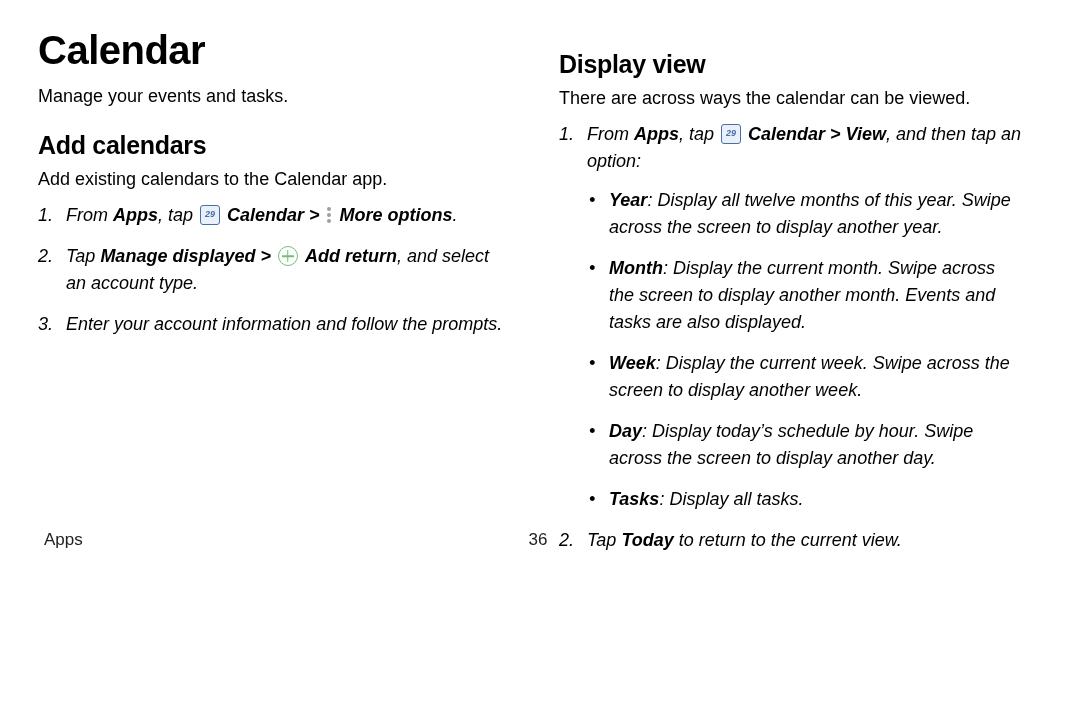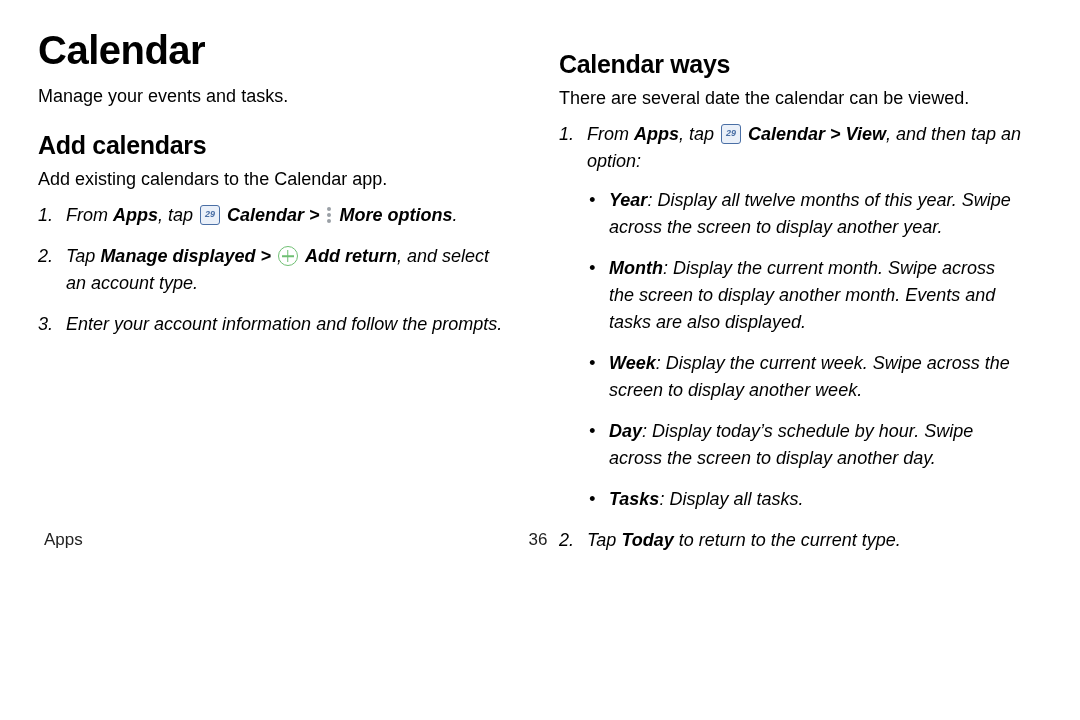--- a/index.html
+++ b/index.html
@@ -187,22 +187,22 @@
         </li>
         <li>
           <span>Tap </span><span class="bold">Manage displayed</span><span class="bold"> &gt; </span><span class="icon plus-icon"></span>
           <span class="bold">Add return</span><span>, and select an account type.</span>
         </li>
         <li>Enter your account information and follow the prompts.</li>
       </ol>
     </div>
 
     <div class="col">
-      <h2 class="section-title right-heading">Calendar ways</h2>
-      <p>There are several date the calendar can be viewed.</p>
+      <h2 class="section-title right-heading">Display view</h2>
+      <p>There are across ways the calendar can be viewed.</p>
 
       <ol>
         <li>
           <span>From </span><span class="bold">Apps</span><span>, tap </span><span class="icon calendar-icon"></span>
           <span class="bold">Calendar</span><span class="bold"> &gt; </span><span class="bold">View</span><span>, and then tap an option:</span>
 
           <ul>
             <li>
               <span class="bold">Year</span><span>: Display all twelve months of this year. Swipe across the screen to display another year.</span>
             </li>
@@ -214,21 +214,21 @@
             </li>
             <li>
               <span class="bold">Day</span><span>: Display today’s schedule by hour. Swipe across the screen to display another day.</span>
             </li>
             <li>
               <span class="bold">Tasks</span><span>: Display all tasks.</span>
             </li>
           </ul>
         </li>
         <li>
-          <span>Tap </span><span class="bold">Today</span><span> to return to the current type.</span>
+          <span>Tap </span><span class="bold">Today</span><span> to return to the current view.</span>
         </li>
       </ol>
     </div>
 
   </div>
 
   <div class="footer">
     <span>Apps</span>
     <span class="page-no">36</span>
   </div>

